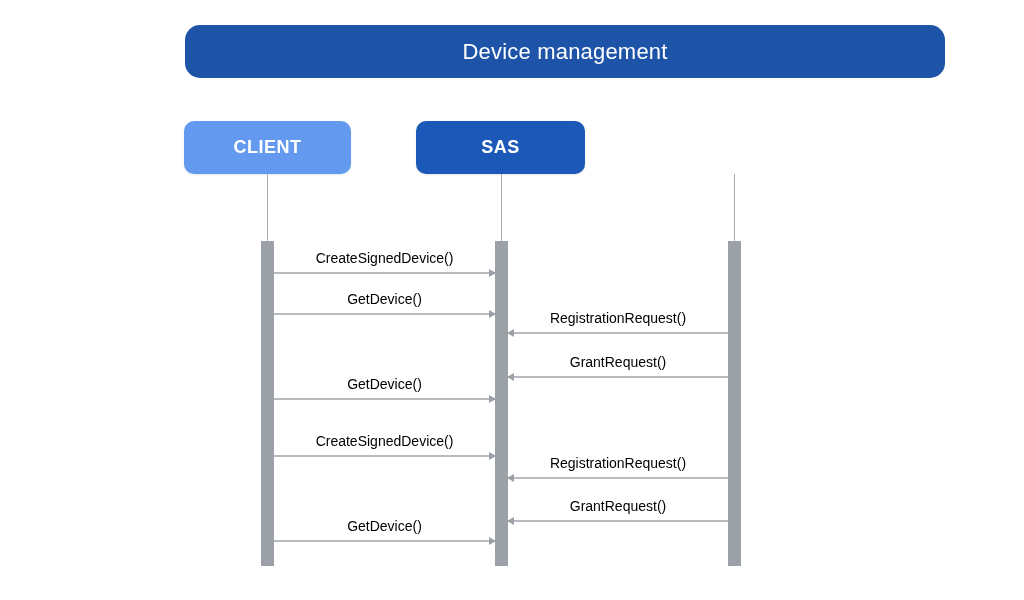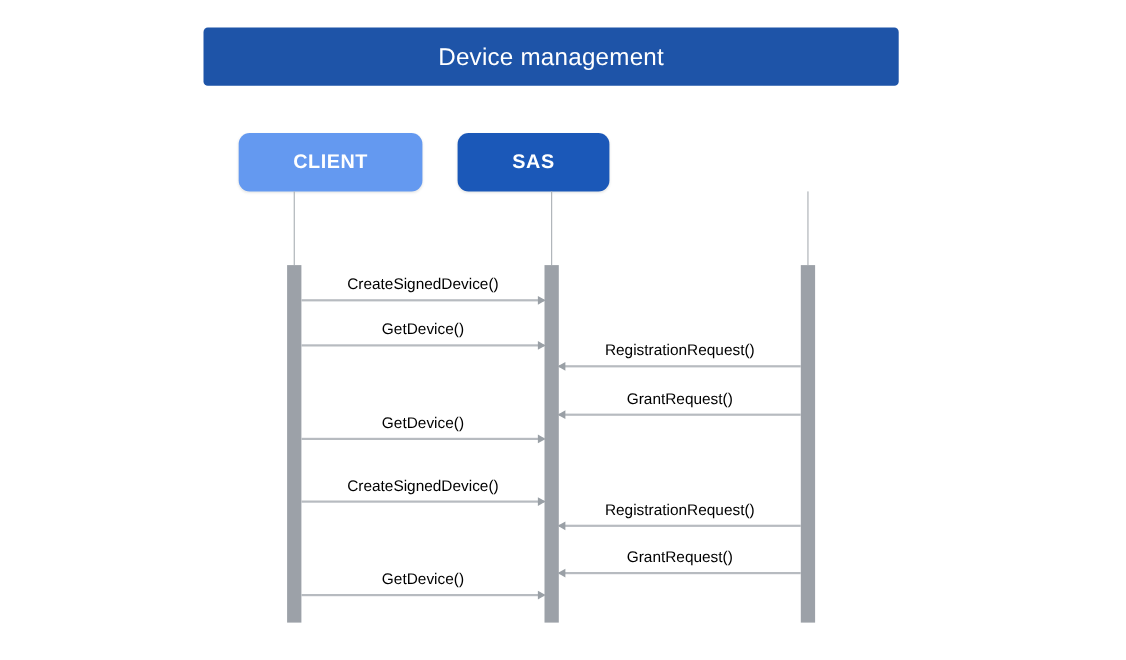--- a/index.html
+++ b/index.html
@@ -11,44 +11,44 @@
     width: 1024px;
     height: 600px;
     background: #ffffff;
     overflow: hidden;
   }
 
   
   .title-bar {
     position: absolute;
     left: 185px; top: 25px;
-    width: 632px; height: 53px;
+    width: 760px; height: 53px;
     background: #1E54A8;
-    border-radius: 4px;
+    border-radius: 15px;
     color: #ffffff;
     font-size: 22px;
     font-weight: 500;
     display: flex; align-items: center; justify-content: center;
     letter-spacing: 0.2px;
   }
 
   
   .actor {
     position: absolute;
     top: 121px; height: 53px;
     border-radius: 10px;
     color: #ffffff;
     font-size: 18px;
     font-weight: bold;
     letter-spacing: 0.5px;
     display: flex; align-items: center; justify-content: center;
     box-shadow: 0 1px 2px rgba(60,64,67,0.12);
   }
-  .actor-client { left: 184px; width: 167px; background: #6499F0; margin-left: 33px; }
-  .actor-sas    { left: 416px; width: 138px; background: #1B58B8; }
+  .actor-client { left: 184px; width: 167px; background: #6499F0; }
+  .actor-sas    { left: 416px; width: 169px; background: #1B58B8; }
   .actor-cbsd   { left: 650px; width: 168px; background: #4283F1; }
 
   
   .lifeline {
     position: absolute;
     top: 174px; height: 67px;
     width: 1px;
     background: #A9AEB4;
   }
   .lifeline-client { left: 267px; }

